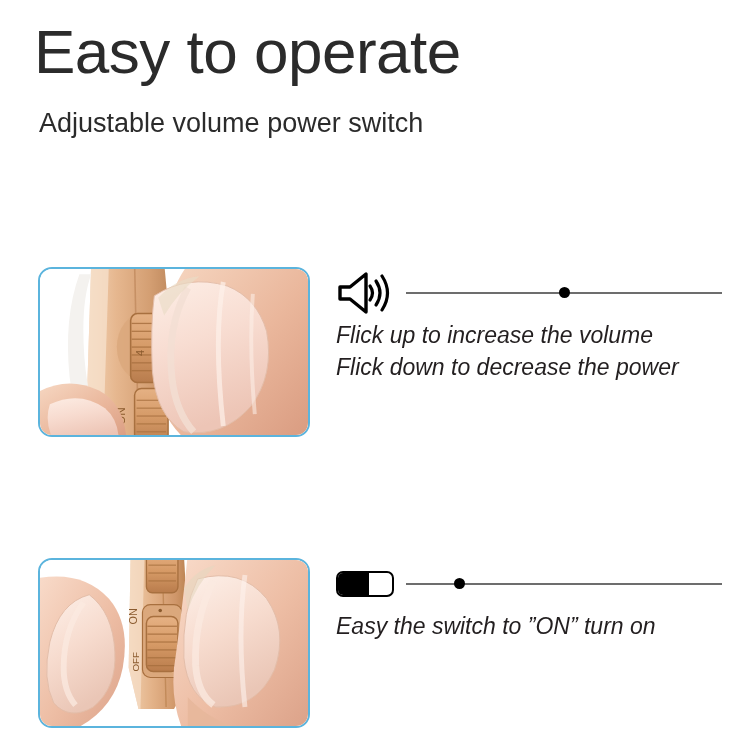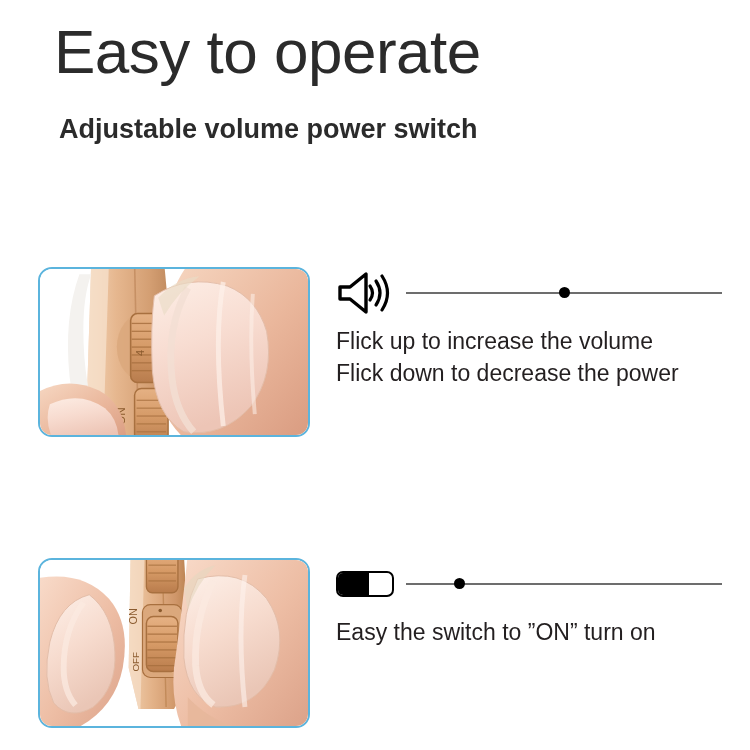--- a/index.html
+++ b/index.html
@@ -12,38 +12,38 @@
     background: #ffffff;
     font-family: "Liberation Sans", sans-serif;
     color: #231f20;
     overflow: hidden;
     position: relative;
   }
 
   
   .header {
     position: absolute;
-    left: 54px;
+    left: 34px;
     top: 16px;
     width: 680px;
   }
   .page-title {
     font-size: 62px;
     line-height: 72px;
     font-weight: 400;
     color: #2b2b2b;
     letter-spacing: -0.5px;
     white-space: nowrap;
   }
   .page-subtitle {
-    margin-top: 24px;
+    margin-top: 18px;
     margin-left: 5px;
     font-size: 27px;
     line-height: 34px;
-    font-weight: 700;
+    font-weight: 400;
     color: #2b2b2b;
     white-space: nowrap;
   }
 
   
   .feature {
     position: absolute;
     left: 0;
     width: 750px;
   }
@@ -103,21 +103,21 @@
     position: absolute;
     top: 4px;
     width: 11px;
     height: 11px;
     margin-left: -5.5px;
     border-radius: 50%;
     background: #000000;
   }
 
   .caption {
-    margin-top: 6px;
+    font-style: italic;
   }
   .caption-line {
     font-size: 23px;
     line-height: 32px;
     color: #231f20;
     white-space: nowrap;
   }
 
   
   .toggle-switch {

